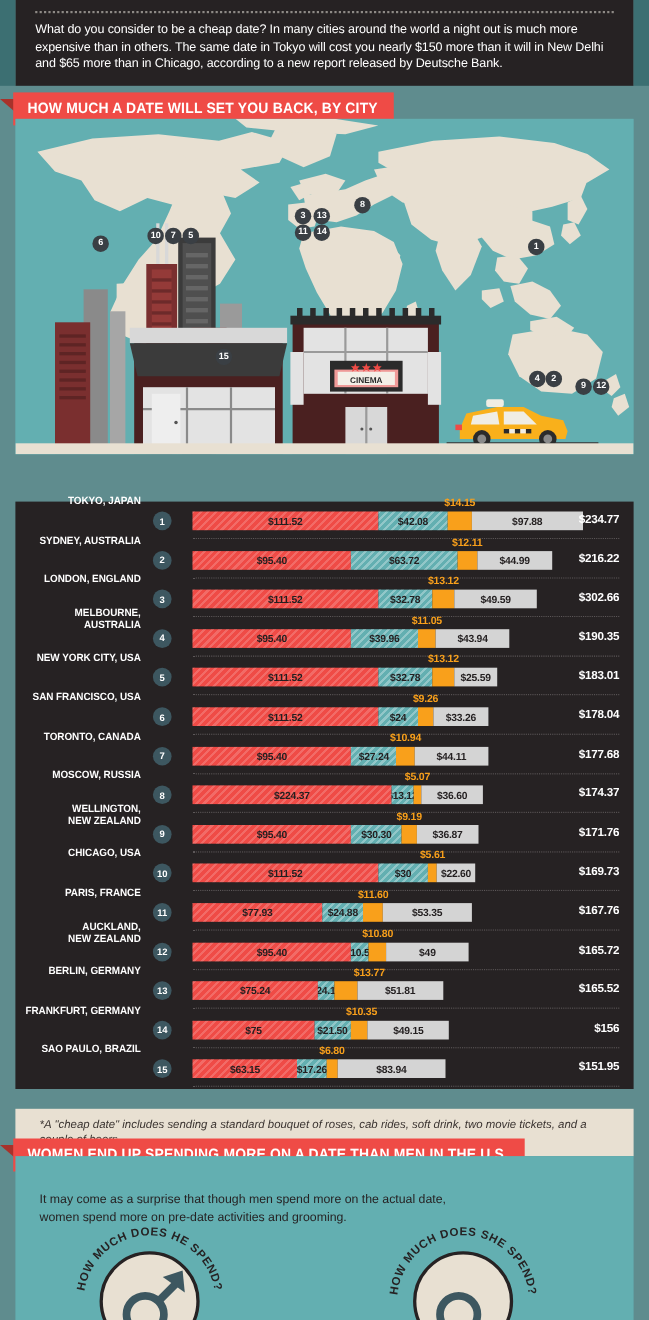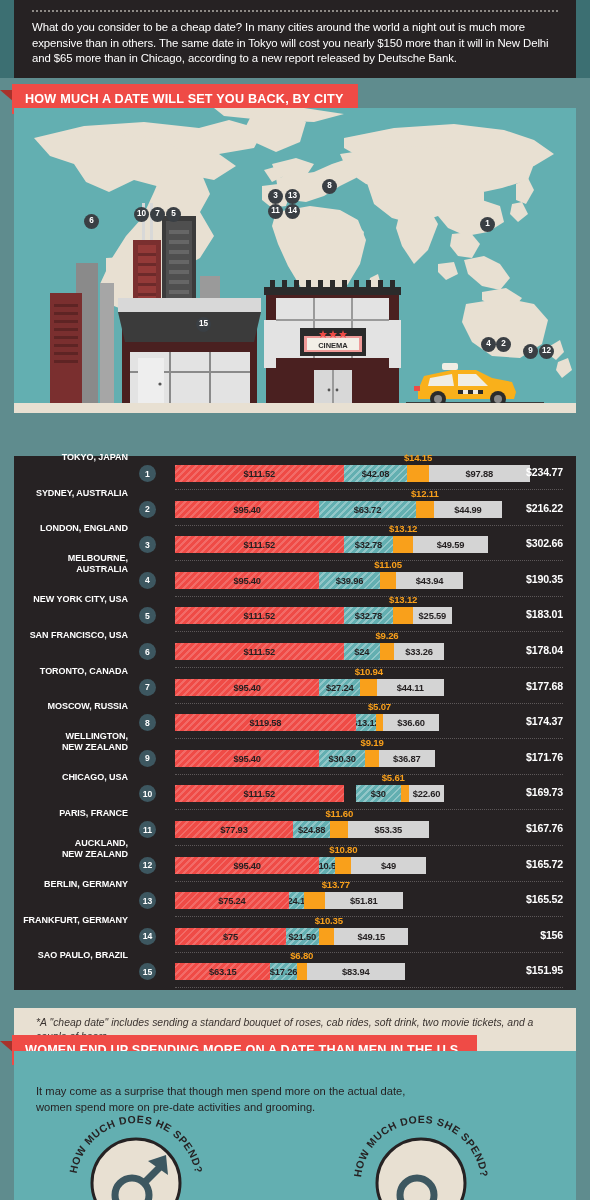--- a/index.html
+++ b/index.html
@@ -600,21 +600,21 @@
         <div class="total">$177.68</div>
         <div class="rowsep"></div>
       </div>
       <div class="row" style="top: 249.2px;">
         <div class="rowlabel">
           <div class="rowlabel-inner">MOSCOW, RUSSIA</div>
         </div>
         <div class="rank">8</div>
         <div class="bar">
           <div class="seg seg-roses" style="width: 180.819px;">
-            <span>$119.58</span>
+            <span>$224.37</span>
           </div>
           <div class="seg seg-movie" style="width: 19.839px;">
             <span>$13.12</span>
           </div>
           <div class="seg seg-cab" style="width: 7.66644px;"></div>
           <div class="seg seg-other" style="width: 55.3435px;">
             <span>$36.60</span>
           </div>
         </div>
         <div class="cablabel" style="left: 365.491px;">$5.07</div>
@@ -644,21 +644,21 @@
       </div>
       <div class="row" style="top: 320.4px;">
         <div class="rowlabel">
           <div class="rowlabel-inner">CHICAGO, USA</div>
         </div>
         <div class="rank">10</div>
         <div class="bar">
           <div class="seg seg-roses" style="width: 168.631px;">
             <span>$111.52</span>
           </div>
-          <div class="seg seg-movie" style="width: 45.3635px; margin-left: 12px;">
+          <div class="seg seg-movie" style="width: 45.3635px;">
             <span>$30</span>
           </div>
           <div class="seg seg-cab" style="width: 8.48298px;"></div>
           <div class="seg seg-other" style="width: 34.1739px;">
             <span>$22.60</span>
           </div>
         </div>
         <div class="cablabel" style="left: 379.236px;">$5.61</div>
         <div class="total">$169.73</div>
         <div class="rowsep"></div>

